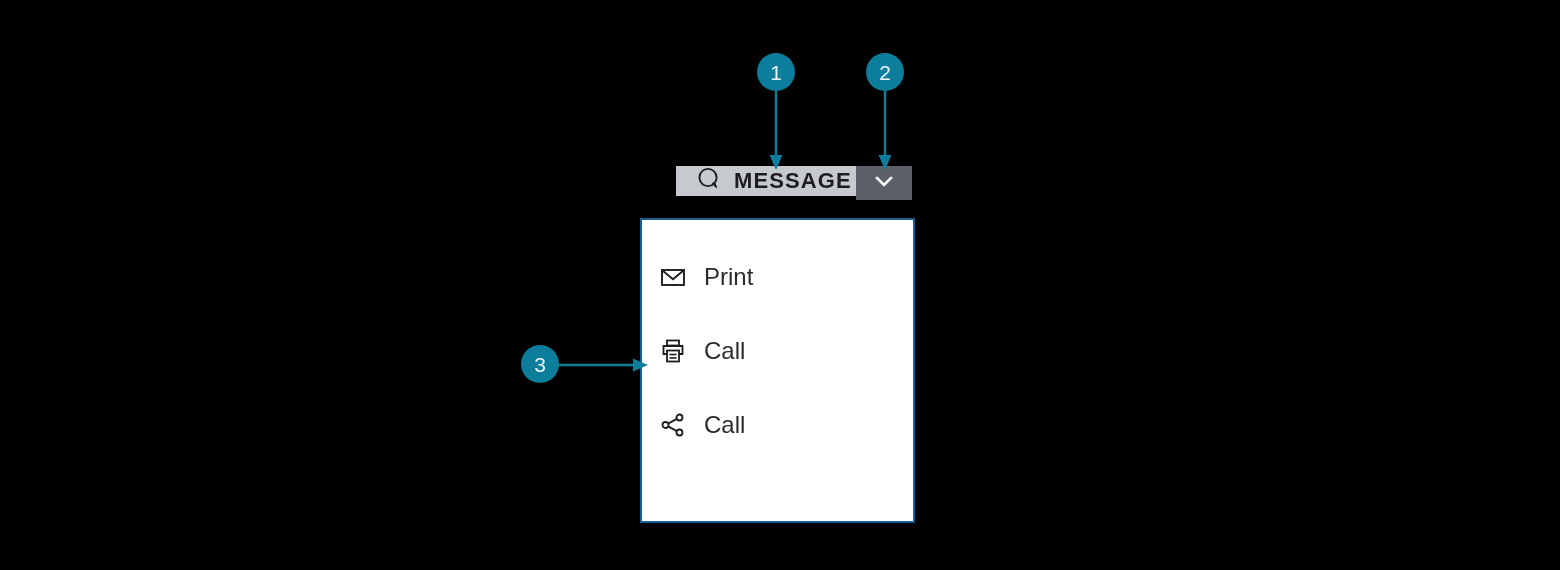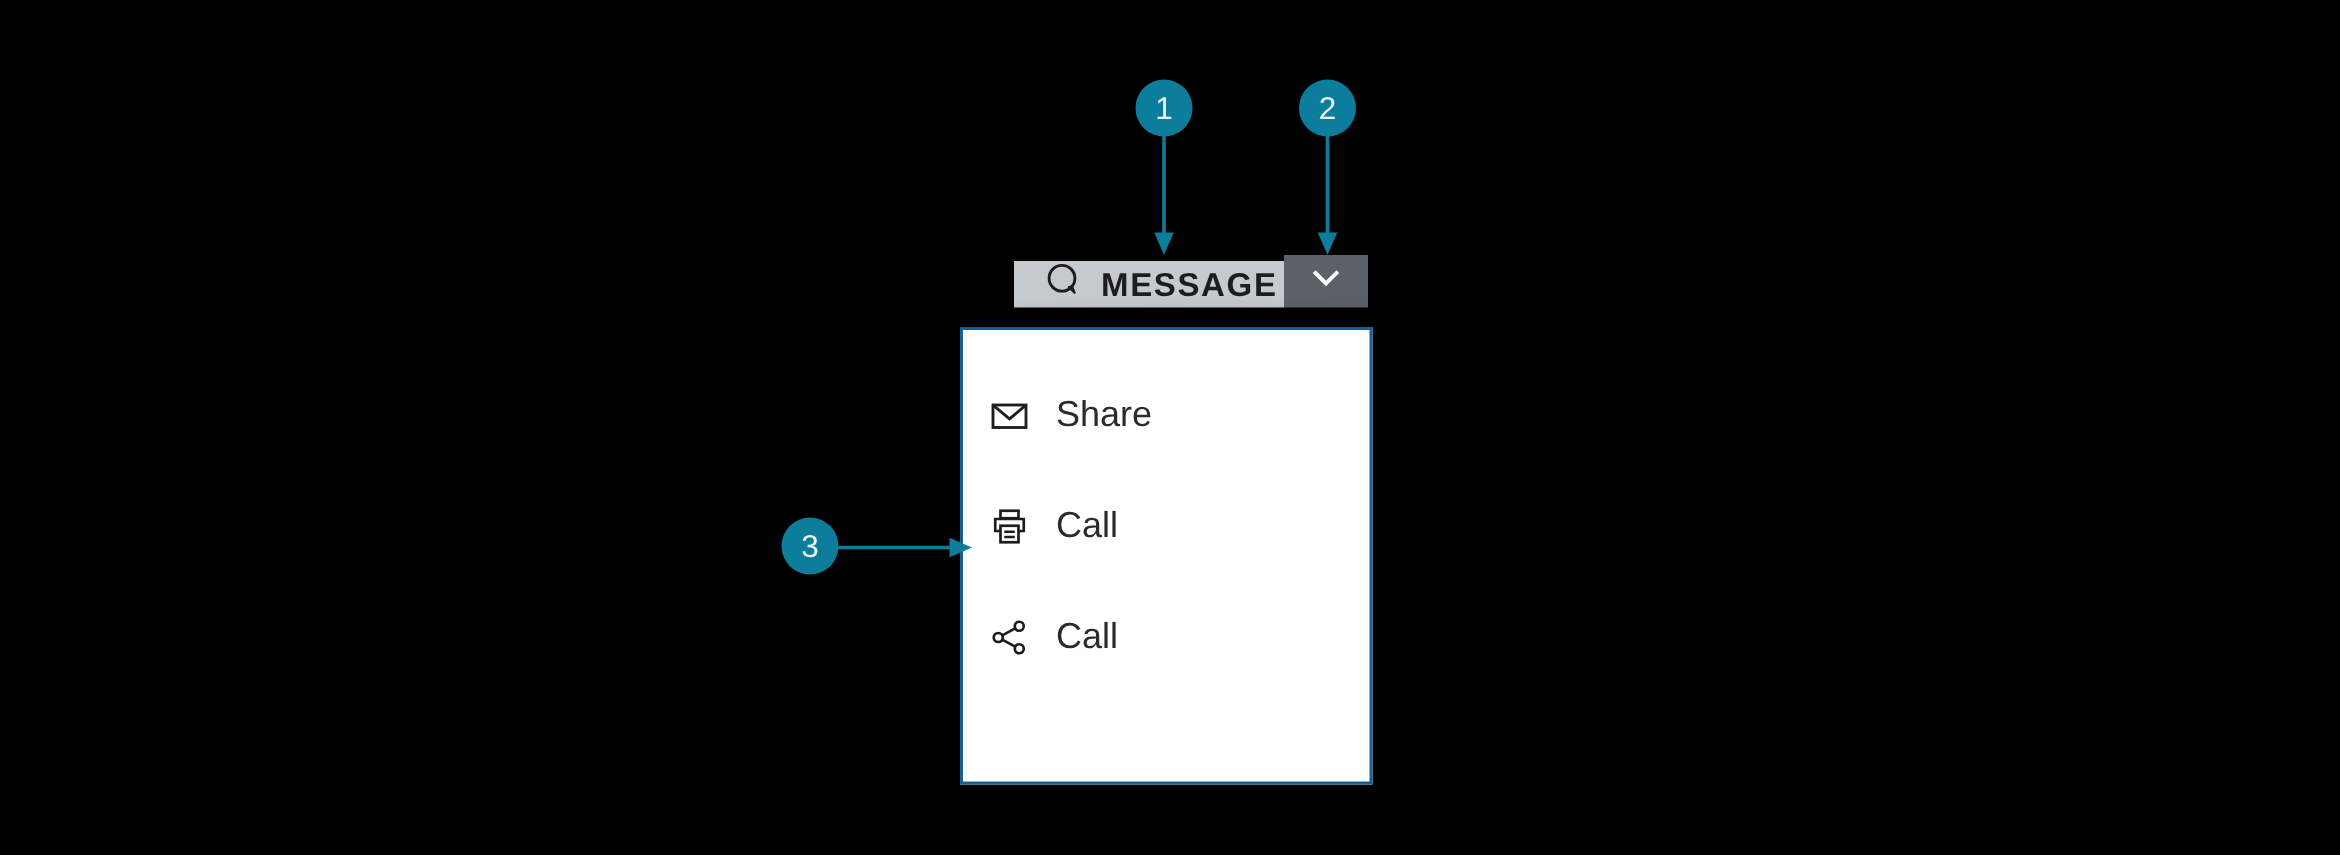--- a/index.html
+++ b/index.html
@@ -22,21 +22,21 @@
   }
 
   
   .split-button {
     position: absolute;
     left: 676px;
     top: 166px;
     width: 236px;
     height: 39px;
     display: flex;
-    align-items: flex-end;
+    align-items: flex-start;
   }
   .btn-main {
     flex: 0 0 180px;
     background: #c6c9ce;
     display: flex;
     align-items: center;
     gap: 12px;
     padding-left: 20px;
     box-sizing: border-box;
     cursor: pointer;
@@ -166,21 +166,21 @@
     <div class="menu-shadow"></div>
     <div class="menu">
 
       <div class="menu-item">
         <span class="mi-icon">
           <svg width="28" height="28" viewBox="0 0 28 28">
             <rect x="3" y="7" width="22" height="15" fill="none" stroke="#1d1d1f" stroke-width="1.9"></rect>
             <polyline points="3.8,7.8 14,16.2 24.2,7.8" fill="none" stroke="#1d1d1f" stroke-width="1.9"></polyline>
           </svg>
         </span>
-        <span class="mi-label">Share</span>
+        <span class="mi-label">Print</span>
       </div>
 
 
       <div class="menu-item">
         <span class="mi-icon">
           <svg width="28" height="28" viewBox="0 0 28 28">
             <rect x="8" y="3.5" width="12" height="5" fill="none" stroke="#1d1d1f" stroke-width="1.8"></rect>
             <path d="M4.5 9 H23.5 V17 H4.5 Z" fill="none" stroke="#1d1d1f" stroke-width="1.8"></path>
             <rect x="8" y="13.5" width="12" height="11" fill="#ffffff" stroke="#1d1d1f" stroke-width="1.8"></rect>
             <line x1="10.5" y1="17.5" x2="17.5" y2="17.5" stroke="#1d1d1f" stroke-width="1.6"></line>

